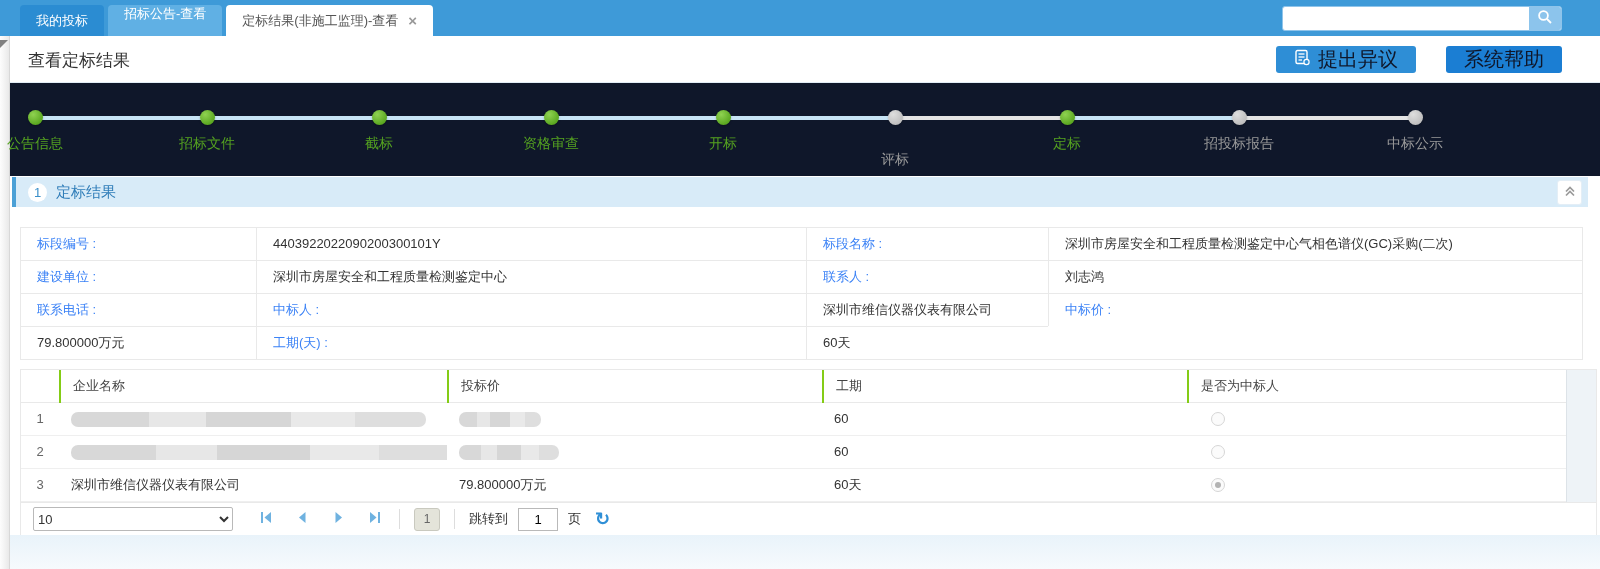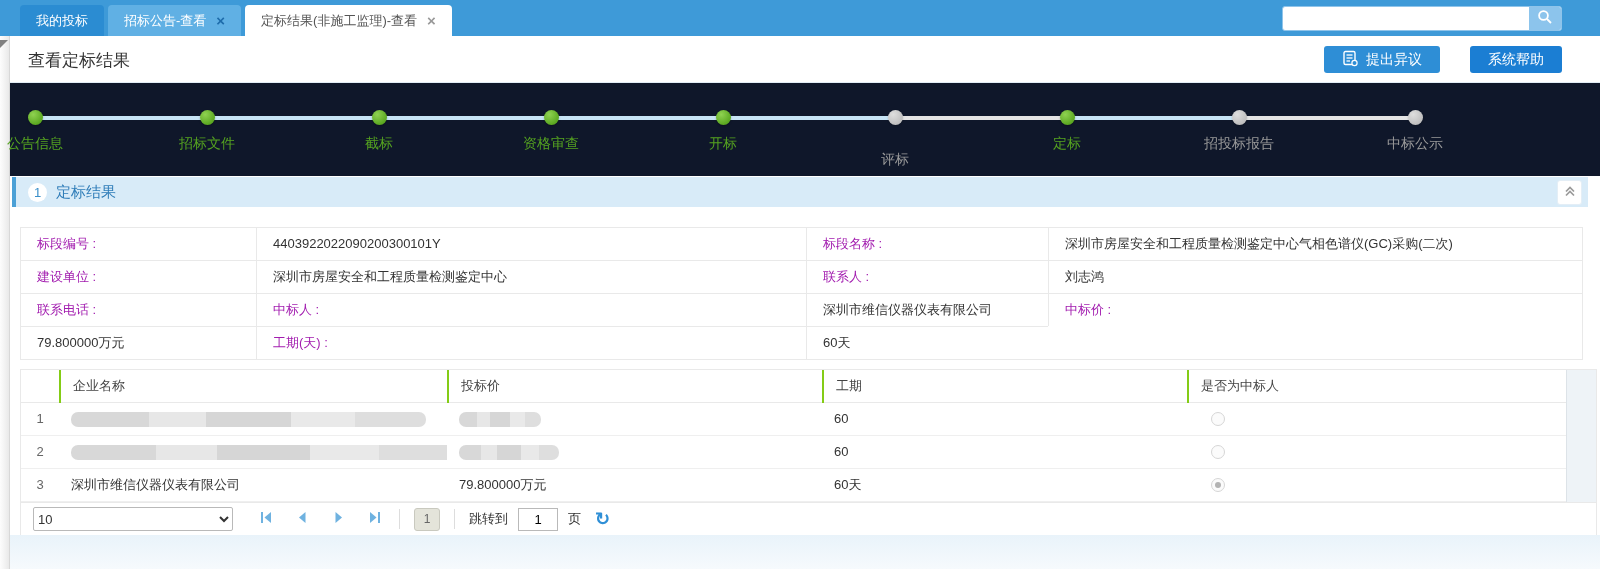--- a/index.html
+++ b/index.html
@@ -7,38 +7,38 @@
   body { font-family:"Liberation Sans","DejaVu Sans",sans-serif; background:#fff; position:relative; }
 
   .page { position:absolute; inset:0; width:1600px; height:569px; background:#fff; }
 
   
   .tabbar { position:absolute; top:0; left:0; width:1600px; height:36px; background:#3e9ad8; }
   .tabs { position:absolute; left:20px; top:5px; display:flex; gap:4px; height:31px; }
   .tab { display:flex; align-items:center; gap:10px; padding:0 16px; height:31px;
          border-radius:4px 4px 0 0; font-size:13px; cursor:default; }
   .tab.t1 { background:#2b8cd2; color:#fff; }
-  .tab.t2 { background:#60b0e4; color:#fff; }
+  .tab.t2 { background:#60b0e4; color:#fff;flex-direction:column; }
   .tab.t2 .tab-close { color:#1e6cab; }
   .tab.active { background:#fff; color:#555; }
   .tab.active .tab-close { color:#999; }
   .tab-close { font-size:15px; line-height:1; font-weight:bold; }
 
   .searchwrap { position:absolute; right:38px; top:6px; width:280px; height:25px;
                 background:#fff; border:1px solid #8fc4ea; border-radius:3px; display:flex; }
   .search-input { flex:1; border:none; outline:none; background:transparent; padding:0 8px; font-size:13px; }
   .search-btn { width:32px; height:23px; border:none; background:#8cc4ec; border-radius:0 2px 2px 0;
                 display:flex; align-items:center; justify-content:center; cursor:pointer; }
 
   
   .titlebar { position:absolute; top:36px; left:10px; right:0; height:47px; background:#fff;
               border-bottom:1px solid #e2edf5; }
   .page-title { position:absolute; left:18px; top:13px; font-size:17px; color:#333; font-weight:500; }
   .title-actions { position:absolute; right:38px; top:10px; display:flex; gap:30px; }
-  .btn { height:27px; border:none; border-radius:3px; color:#ffffff; font-size:14px; padding:0 18px;
+  .btn { height:27px; border:none; border-radius:3px; color:#0f172a; font-size:20px; padding:0 18px;
          display:flex; align-items:center; gap:7px; cursor:pointer; font-family:inherit; }
   .btn.dispute { background:#2e8ed6; }
   .btn.help { background:#1b7ed3; }
 
   
   .left-strip { position:absolute; left:0; top:36px; width:10px; height:533px;
                 background:linear-gradient(to right,#fdfdfd,#e9e9e9); border-right:1px solid #d8d8d8; }
   .strip-handle { position:absolute; left:0; top:4px; width:0; height:0;
                   border-top:8px solid #808080; border-right:8px solid transparent; cursor:pointer; }
 
@@ -63,21 +63,21 @@
   .collapse-btn { position:absolute; right:6px; top:3px; width:25px; height:25px; background:#fff;
                   border:1px solid #e4eef6; border-radius:3px; display:flex; align-items:center;
                   justify-content:center; cursor:pointer; }
 
   
   .details { position:absolute; top:227px; left:20px; width:1563px;
              display:grid; grid-template-columns:236px 550px 242px 1fr;
              border-right:1px solid #e9e9e9; border-bottom:1px solid #e9e9e9; background:#fff; }
   .dcell { height:33px; line-height:32px; padding-left:16px; font-size:13px; white-space:nowrap;
            overflow:hidden; border-left:1px solid #e9e9e9; border-top:1px solid #e9e9e9; }
-  .dcell.lab { color:#a21caf; }
+  .dcell.lab { color:#3b82f6; }
   .dcell.val { color:#333; }
 
   
   .bidders { position:absolute; top:369px; left:20px; width:1577px; background:#fff;
              border:1px solid #e9e9e9; }
   .brow { display:flex; height:33px; align-items:center; width:1545px; }
   .brow.head { border-bottom:1px solid #e9e9e9; color:#444; }
   .brow.body { border-bottom:1px solid #efefef; color:#333; }
   .bc { font-size:13px; padding-left:12px; height:33px; line-height:32px; white-space:nowrap; overflow:hidden; }
   .c0 { width:38px; padding-left:0; text-align:center; color:#666; }

